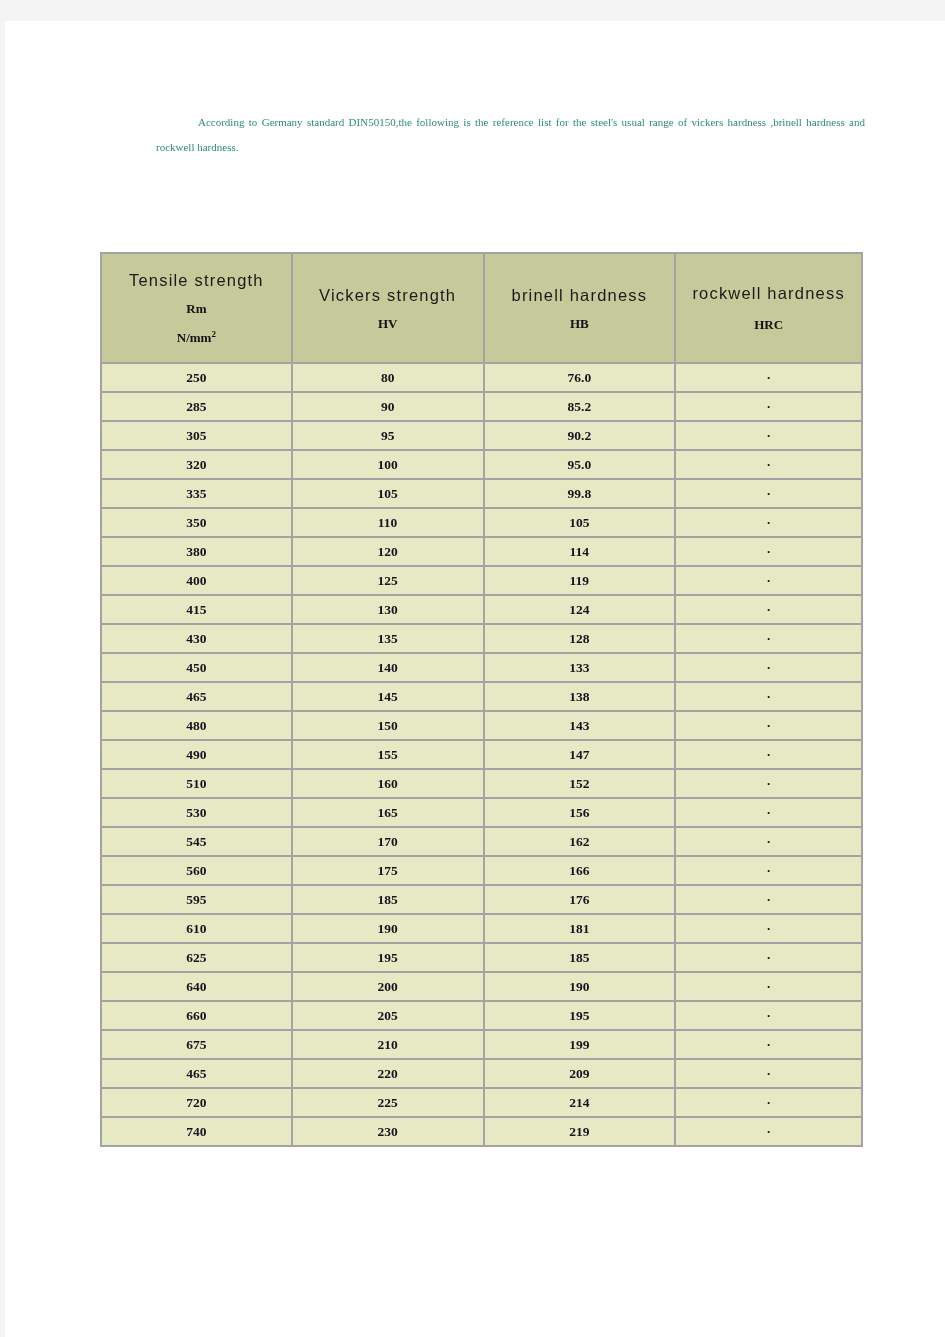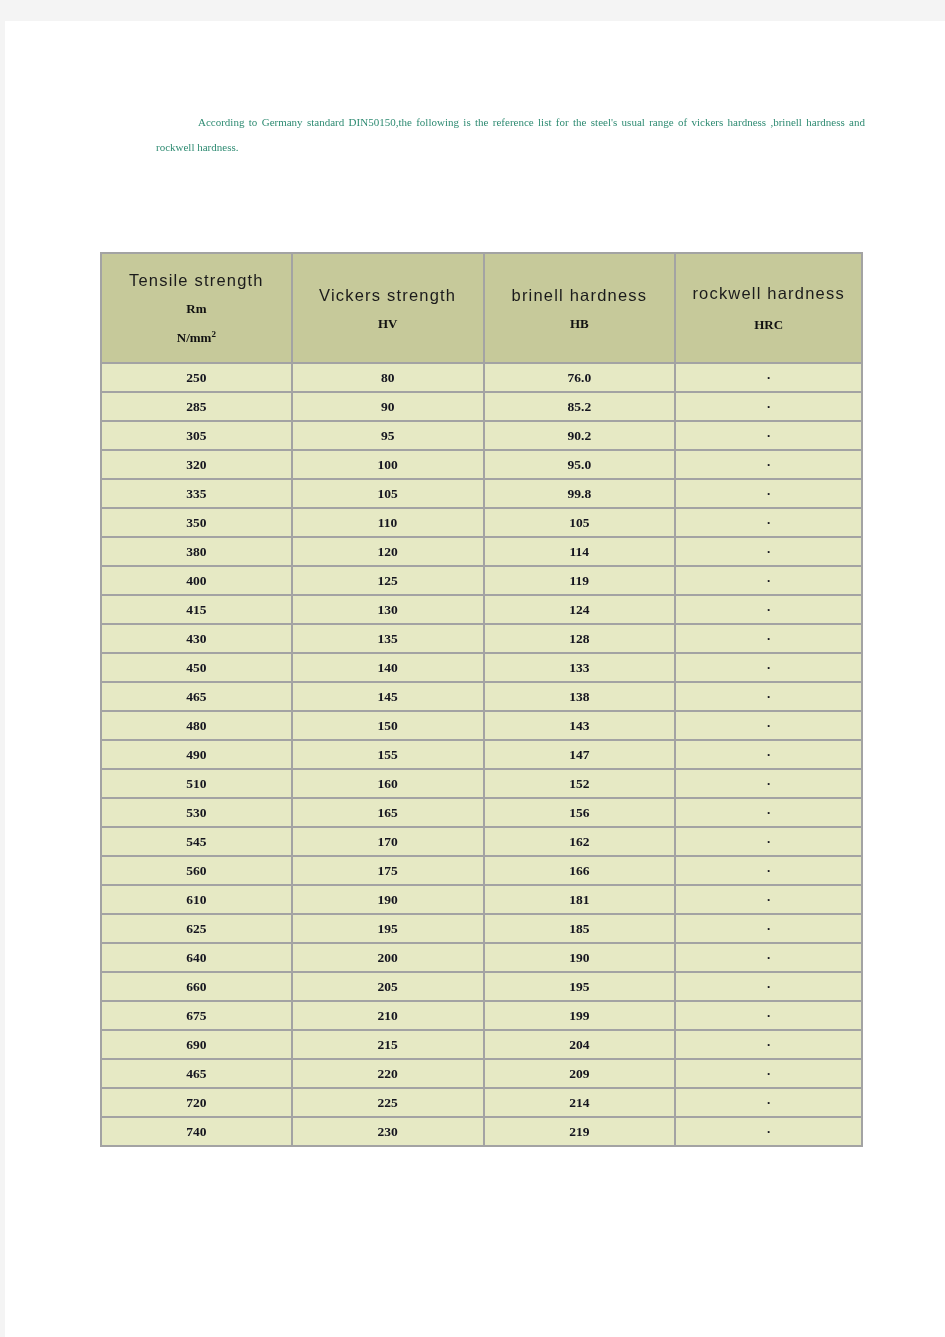--- a/index.html
+++ b/index.html
@@ -238,20 +238,26 @@
             <td>162</td>
             <td class="dot">·</td>
           </tr>
           <tr>
             <td>560</td>
             <td>175</td>
             <td>166</td>
             <td class="dot">·</td>
           </tr>
           <tr>
+            <td>595</td>
+            <td>185</td>
+            <td>176</td>
+            <td class="dot">·</td>
+          </tr>
+          <tr>
             <td>610</td>
             <td>190</td>
             <td>181</td>
             <td class="dot">·</td>
           </tr>
           <tr>
             <td>625</td>
             <td>195</td>
             <td>185</td>
             <td class="dot">·</td>
@@ -268,26 +274,20 @@
             <td>195</td>
             <td class="dot">·</td>
           </tr>
           <tr>
             <td>675</td>
             <td>210</td>
             <td>199</td>
             <td class="dot">·</td>
           </tr>
           <tr>
-            <td>690</td>
-            <td>215</td>
-            <td>204</td>
-            <td class="dot">·</td>
-          </tr>
-          <tr>
             <td>465</td>
             <td>220</td>
             <td>209</td>
             <td class="dot">·</td>
           </tr>
           <tr>
             <td>720</td>
             <td>225</td>
             <td>214</td>
             <td class="dot">·</td>

